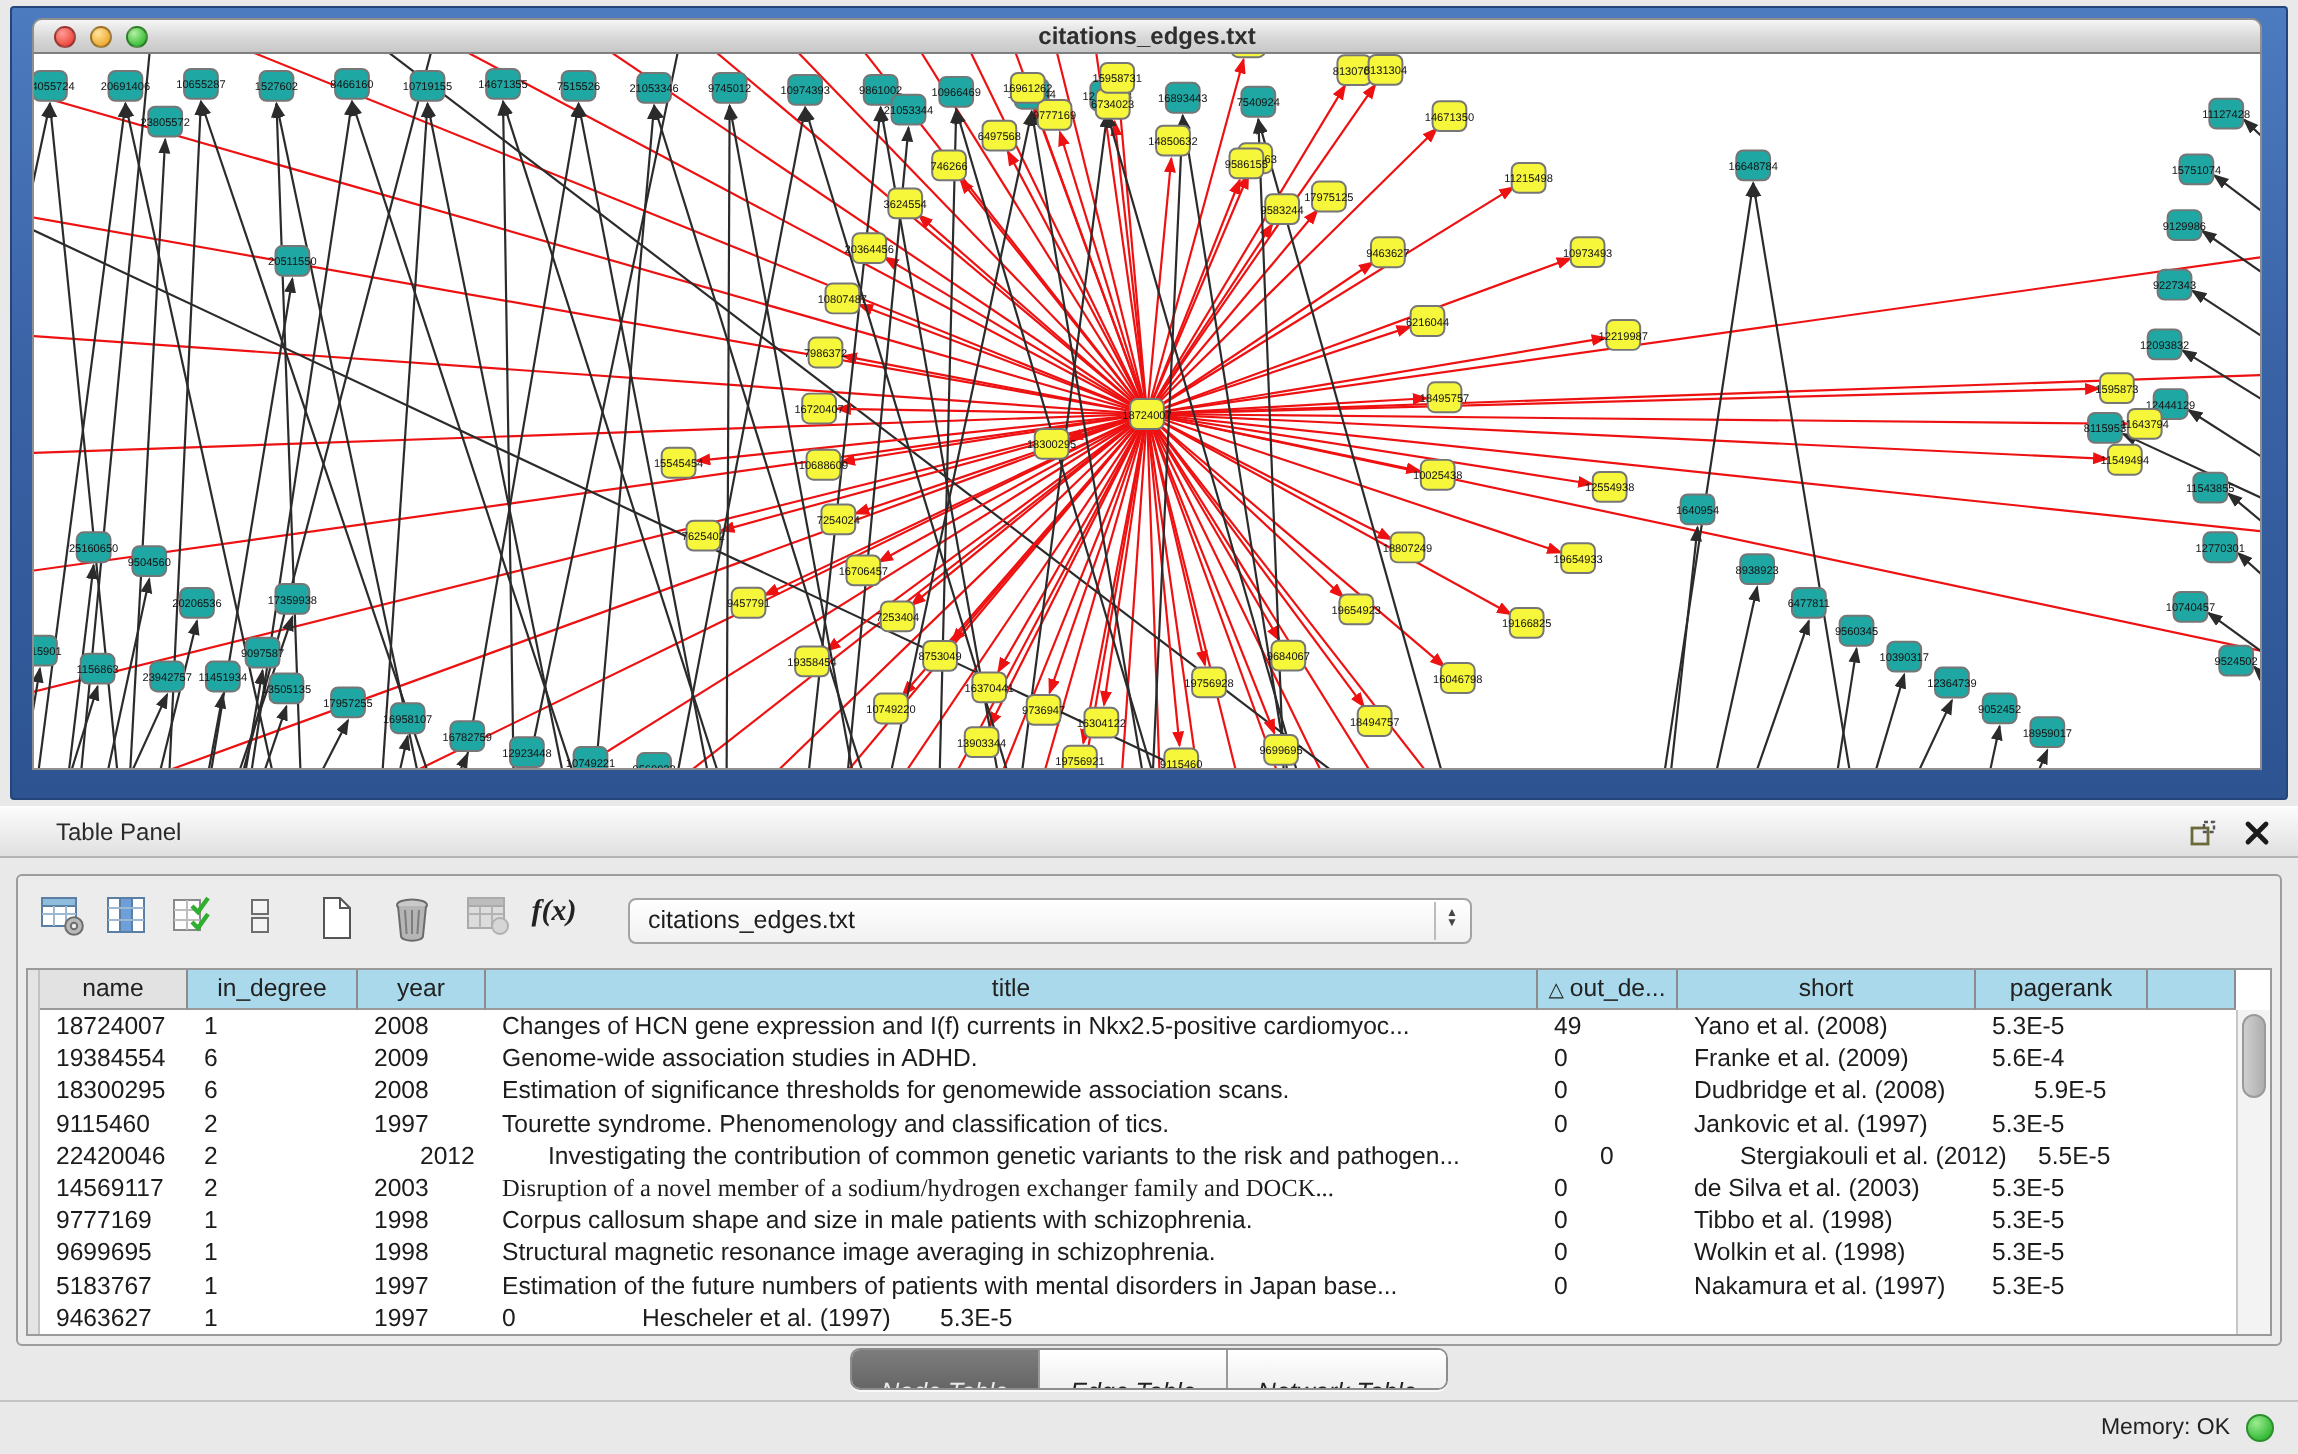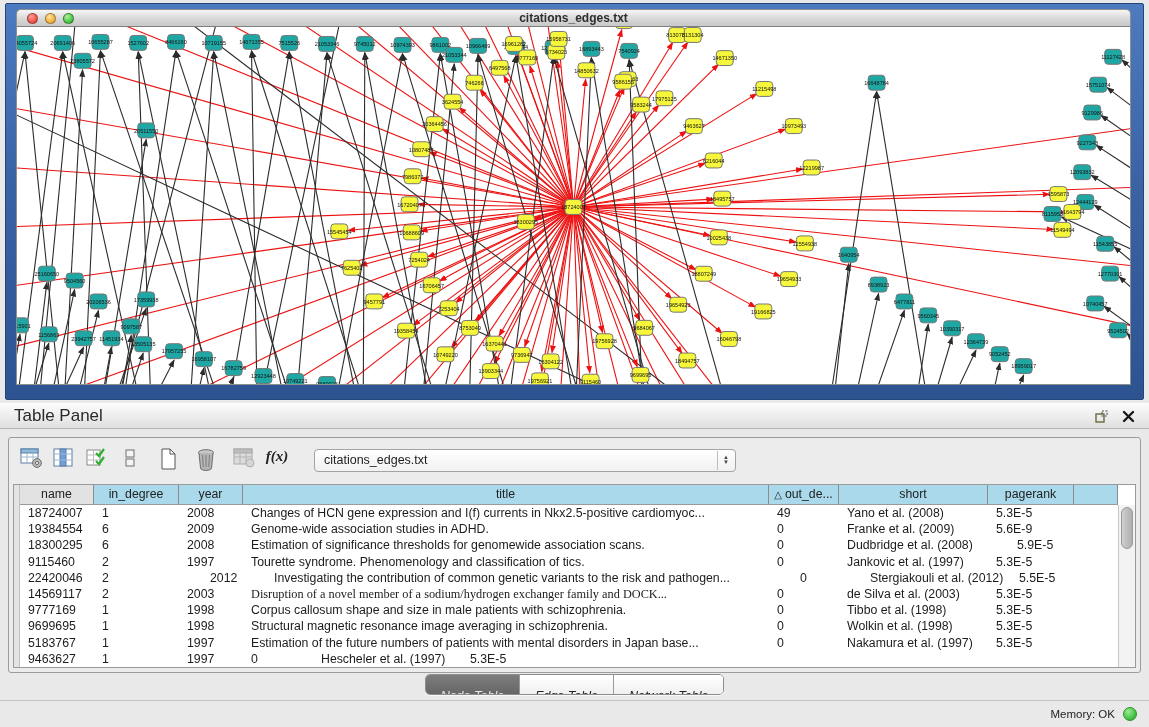--- a/index.html
+++ b/index.html
@@ -38,21 +38,21 @@
     background:#fff; border:1px solid #8f8f8f; border-top:none;
   }
   .canvas-wrap svg { width:100%; height:100%; display:block; }
   
   .panel-titlebar {
     position:absolute; top:403px; left:0; width:1149px; height:26px;
     background:linear-gradient(#fbfbfb,#e0e0e0);
     border-top:1px solid #fdfdfd; border-bottom:1px solid #b4b4b4;
     display:flex; align-items:center;
   }
-  .panel-title { font-size:17px; color:#2a2a2a; margin-left:14px; flex:1; }
+  .panel-title { font-size:12px; color:#2a2a2a; margin-left:28px; flex:1; }
   .pt-btn { margin-right:14px; cursor:default; display:flex; align-items:center; }
   .panel-box {
     position:absolute; top:437px; left:8px; width:1133px; height:236px;
     background:#ececec; border:1px solid #9c9c9c; border-radius:3px;
   }
   .toolbar { height:44px; display:flex; align-items:center; padding-left:10px; }
   .tb-btn { margin-right:9px; display:flex; align-items:flex-start; justify-content:center; width:24px; height:24px; }
   .tb-btn.gap { margin-right:14px; }
   .fx { font-family:"Liberation Serif",serif; font-style:italic; font-size:15px; font-weight:bold; color:#222; }
   .net-select {
@@ -881,21 +881,21 @@
           <div class="td" style="width: 149px;">Yano et al. (2008)</div>
           <div class="td" style="width: 86px;">5.3E-5</div>
         </div>
         <div class="tr">
           <div class="td" style="width: 74px;">19384554</div>
           <div class="td" style="width: 85px;">6</div>
           <div class="td" style="width: 64px;">2009</div>
           <div class="td" style="width: 526px;">Genome-wide association studies in ADHD.</div>
           <div class="td" style="width: 70px;">0</div>
           <div class="td" style="width: 149px;">Franke et al. (2009)</div>
-          <div class="td" style="width: 86px;">5.6E-9</div>
+          <div class="td" style="width: 86px;">5.6E-4</div>
         </div>
         <div class="tr">
           <div class="td" style="width: 74px;">18300295</div>
           <div class="td" style="width: 85px;">6</div>
           <div class="td" style="width: 64px;">2008</div>
           <div class="td" style="width: 526px;">Estimation of significance thresholds for genomewide association scans.</div>
           <div class="td" style="width: 70px;">0</div>
           <div class="td" style="width: 149px;">Dudbridge et al. (2008)</div>
           <div class="td" style="width: 86px; margin-left: 21px;">5.9E-5</div>
         </div>

